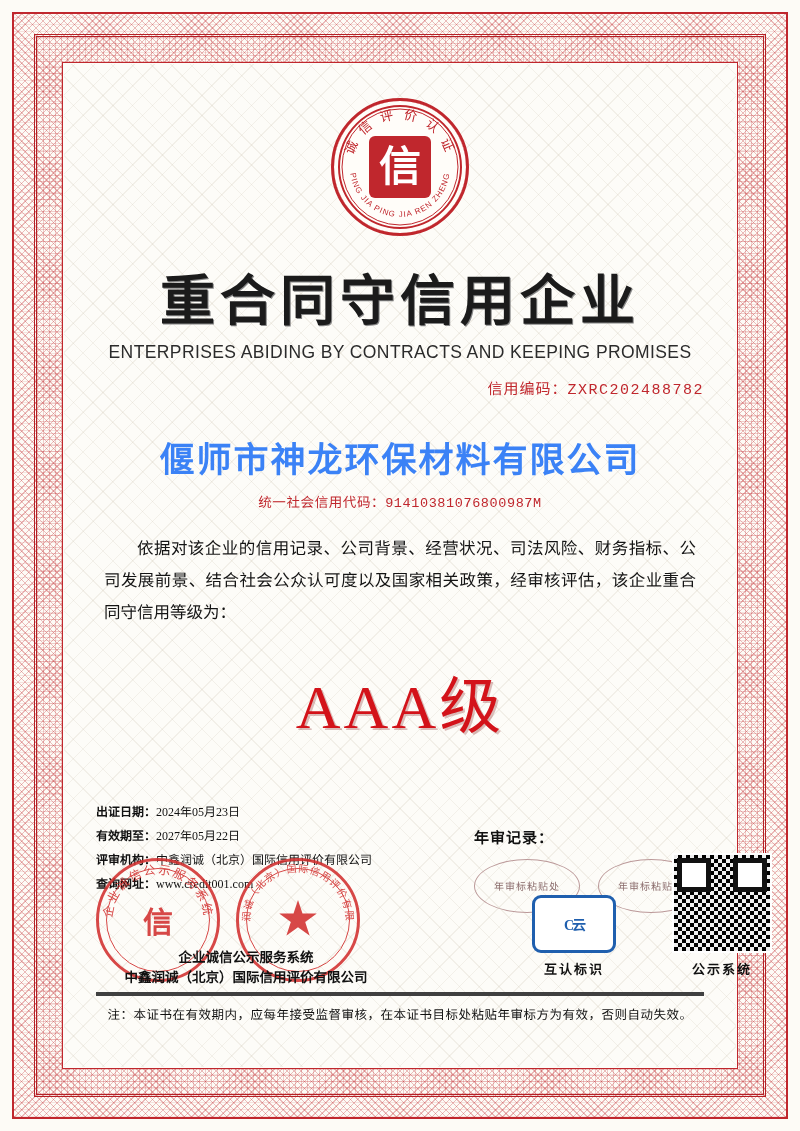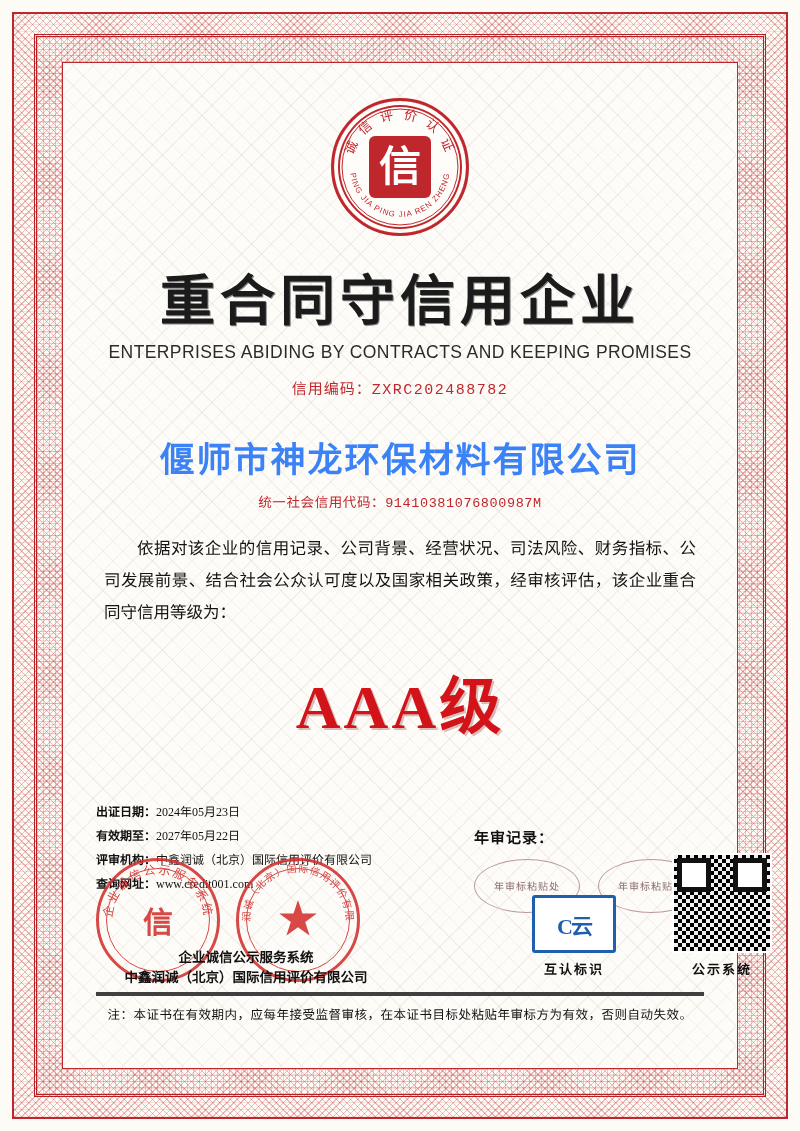--- a/index.html
+++ b/index.html
@@ -120,21 +120,21 @@
     margin-top: 6px;
     text-align: center;
     font-size: 17.5px;
     letter-spacing: 0.4px;
     color: #2b2b2b;
     font-family: "Liberation Sans", sans-serif;
   }
 
   .credit-no {
     margin-top: 14px;
-    text-align: center;
+    text-align: right;
     font-size: 15px;
     color: #c0272d;
     font-family: "Liberation Sans", sans-serif;
     letter-spacing: 1px;
   }
   .credit-no .value {
     font-family: "Liberation Mono", monospace;
     letter-spacing: 1.5px;
   }
 
@@ -163,21 +163,21 @@
     line-height: 1.95;
     color: #141414;
     text-align: justify;
     text-indent: 2em;
   }
 
   .grade {
     margin-top: 26px;
     text-align: center;
     font-size: 62px;
-    font-weight: bold;
+    font-weight: normal;
     color: #d3131a;
     letter-spacing: 3px;
     text-shadow: 2px 2px 0 rgba(120,0,0,0.25);
     font-family: "Liberation Serif", serif;
   }
 
   
   .details-row {
     display: flex;
     margin-top: 54px;
@@ -280,28 +280,28 @@
     left: 430px;
     bottom: 4px;
     width: 96px;
     text-align: center;
   }
   .mutual-logo {
     width: 78px;
     height: 52px;
     margin: 0 auto 6px auto;
     border: 3px solid #1f5fae;
-    border-radius: 3px;
+    border-radius: 9px;
     position: relative;
     background: #fff;
     display: flex;
     align-items: center;
     justify-content: center;
     color: #1f5fae;
-    font-size: 22px;
+    font-size: 14px;
     font-weight: bold;
     letter-spacing: -2px;
   }
   .mark-caption {
     font-size: 13px;
     font-weight: bold;
     letter-spacing: 2px;
     color: #111;
   }
 

